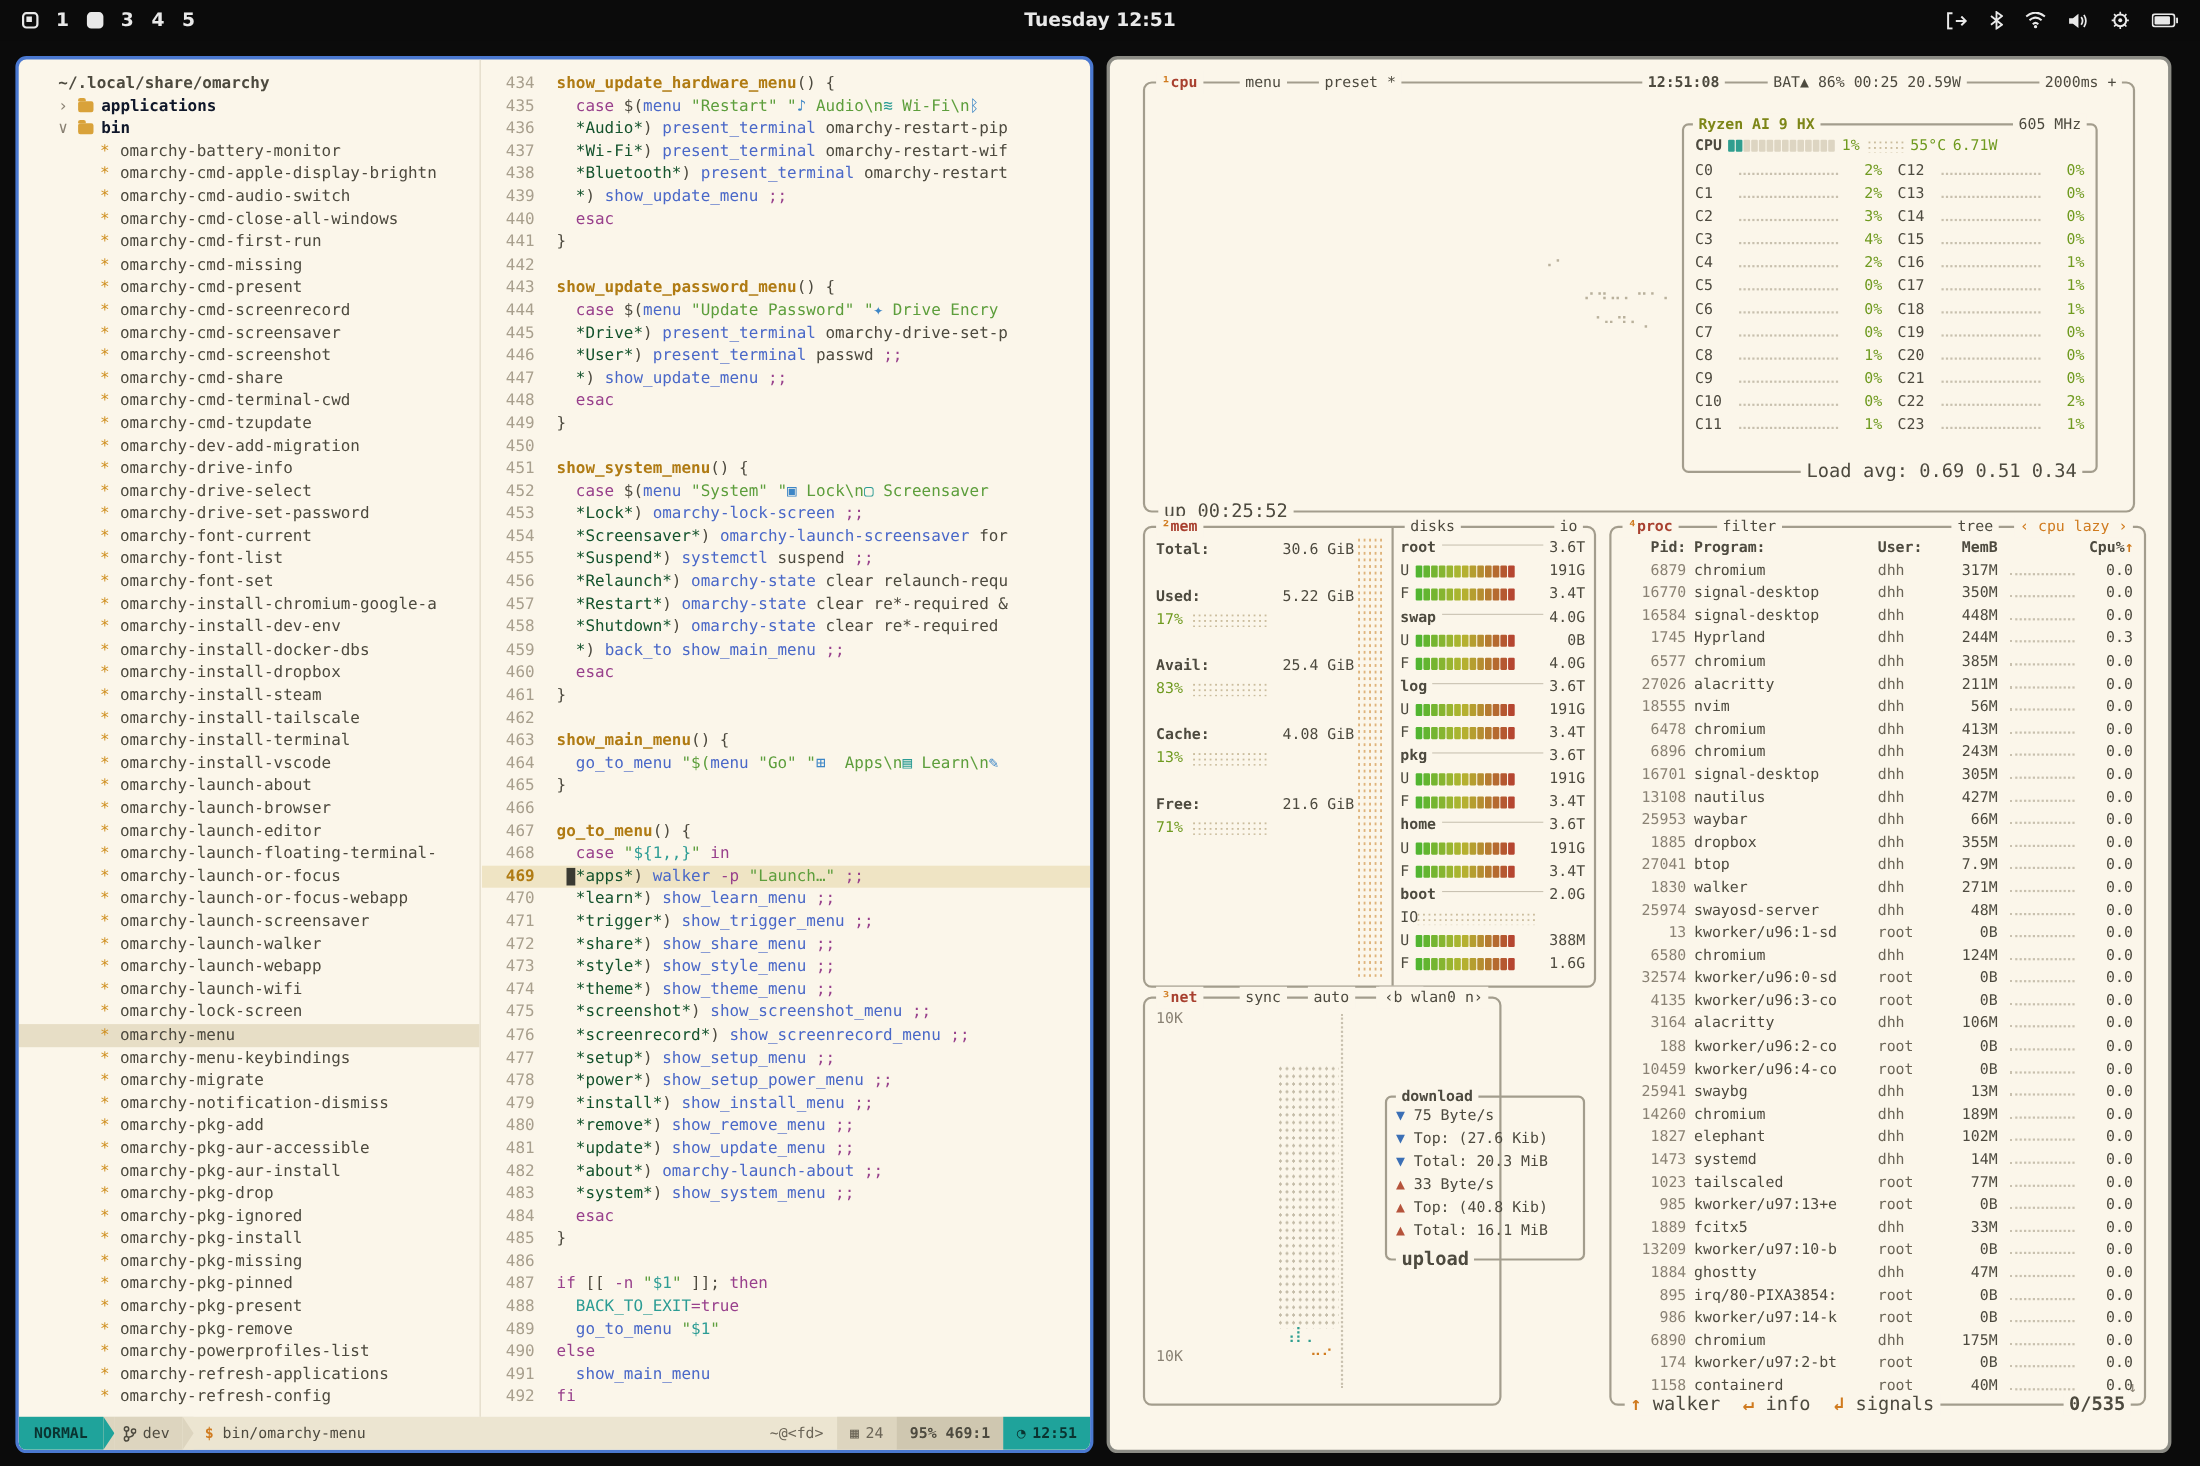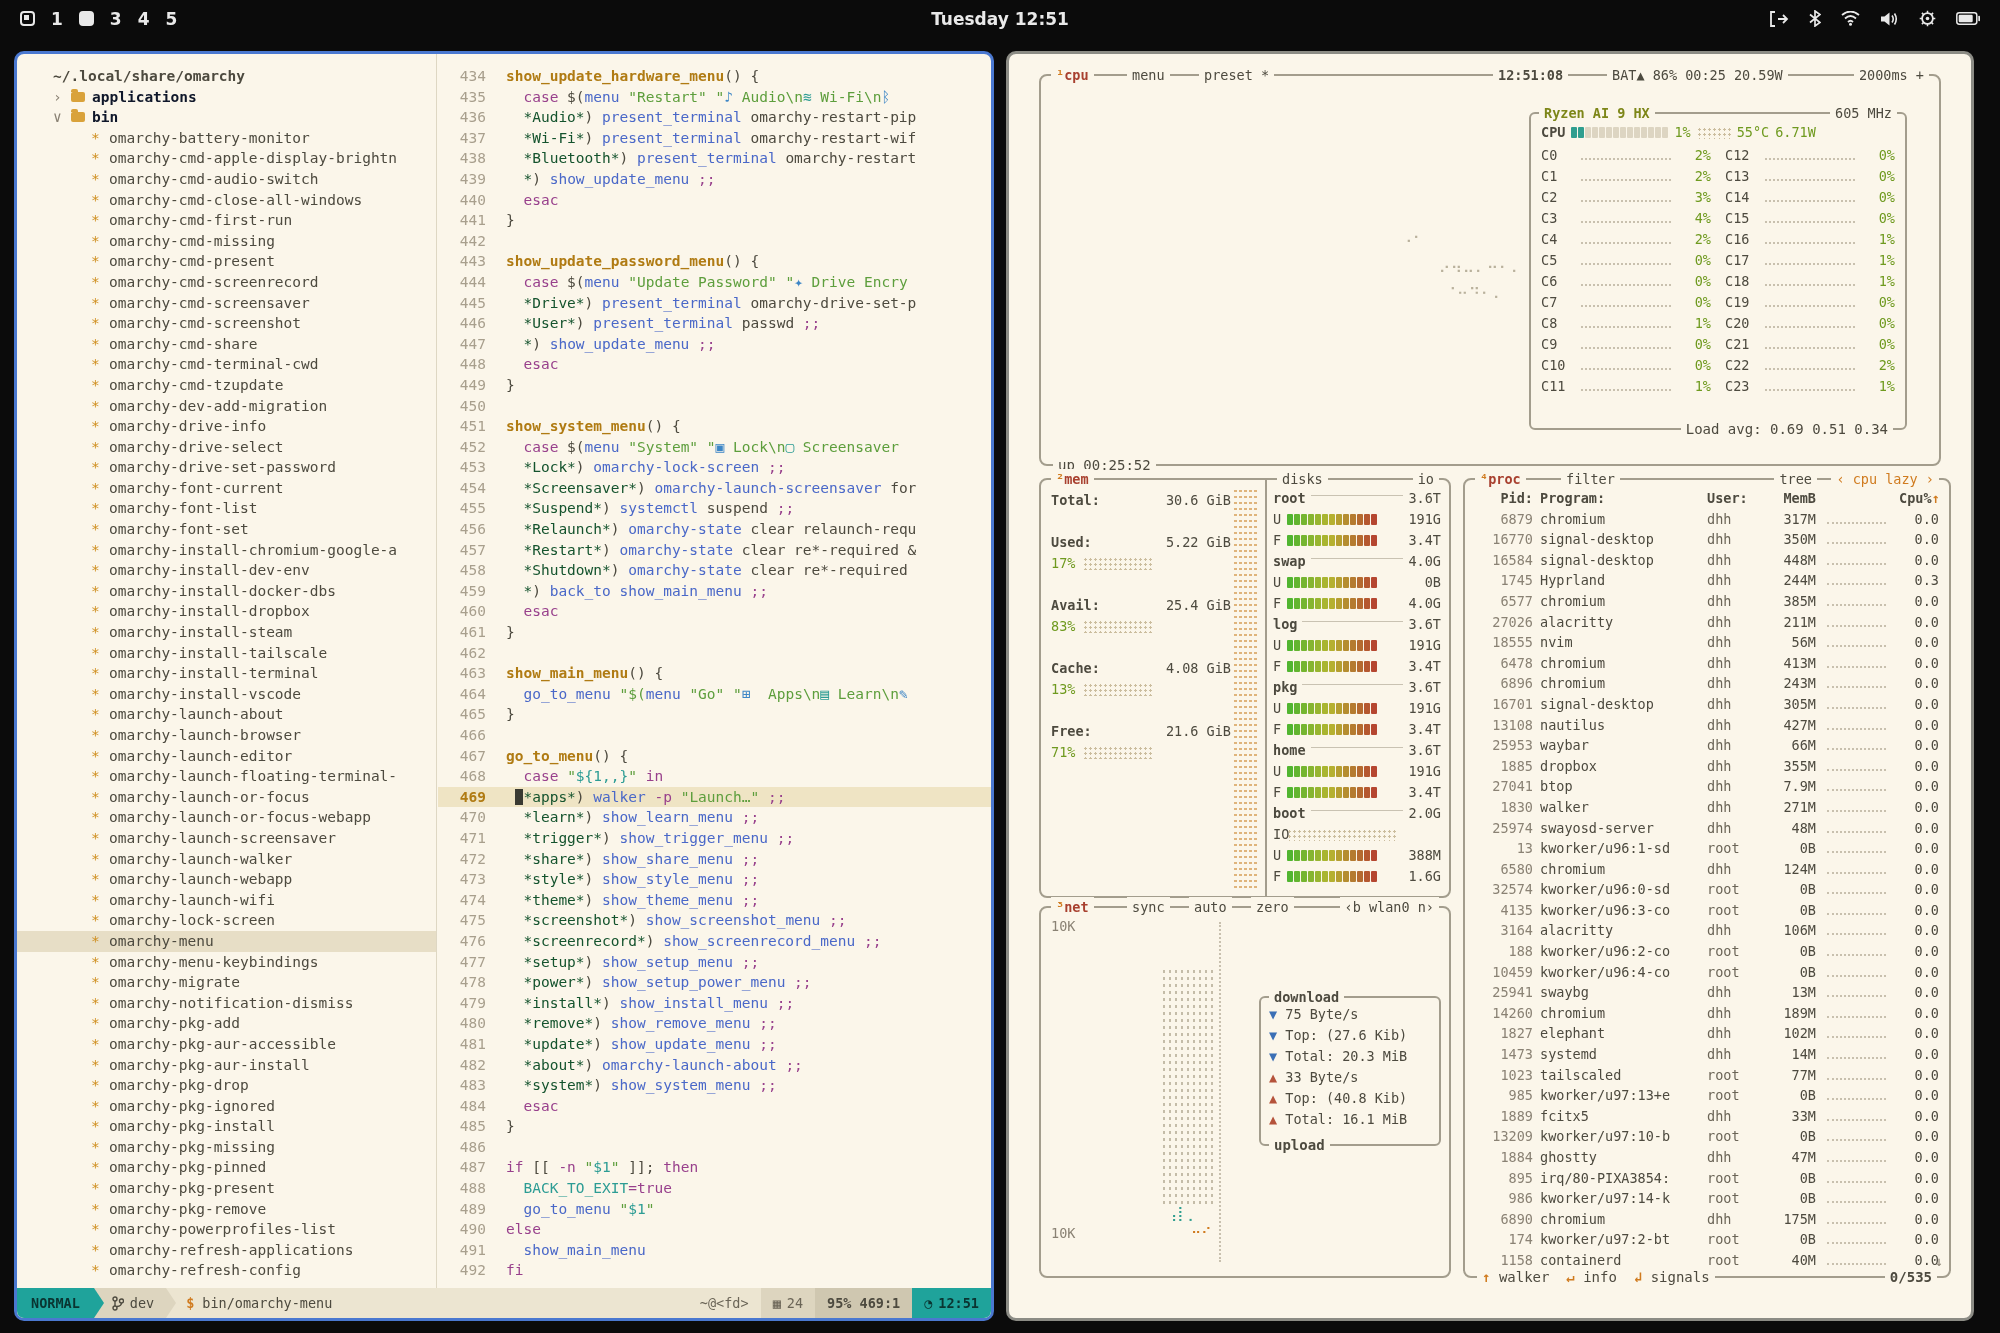--- a/index.html
+++ b/index.html
@@ -71,21 +71,21 @@
   .sb-fill { flex:1; }
   .sb-enc { padding:0 12px; color:#6b6557; }
   .sb-diag { background:#ddd5bf; padding:0 12px; display:flex; gap:6px; color:#6b6557; }
   .sb-pos { background:#cfc7b0; padding:0 12px; font-weight:bold; }
   .sb-clock { background:#1fa39b; color:#0a3431; font-weight:bold; padding:0 12px; display:flex; gap:6px; }
 
   
   .win-right { font-size:13.5px; line-height:20.6px; color:#4d4a3f; }
   .box { position:absolute; border:2px solid #a39d8d; border-radius:8px; }
   .blabel { position:absolute; top:-11px; background:#fbf6ea; padding:0 5px; font-size:13.5px; line-height:20px; white-space:nowrap; }
-  .bfoot  { position:absolute; bottom:-11px; background:#fbf6ea; padding:0 5px; font-size:14px; line-height:20px; white-space:nowrap; }
+  .bfoot  { position:absolute; bottom:-11px; background:#fbf6ea; padding:0 5px; font-size:17px; line-height:20px; white-space:nowrap; }
   .btitle { color:#a8402f; font-weight:bold; }
   .bsup { color:#d07b1f; font-weight:bold; }
   .green { color:#6f9a1f; }
   .orange { color:#d07b1f; }
 
   .cpu-box { left:30px; top:20px; width:902px; height:392px; }
   .cpu-inner { position:absolute; left:488px; top:36px; width:378px; height:318px; border:2px solid #a39d8d; border-radius:6px; padding:8px 10px 0 10px; }
   .cpurow { display:flex; align-items:center; gap:6px; height:21px; }
   .cpurow .cname { font-weight:bold; }
   .bar { display:inline-flex; gap:1px; align-items:center; }
@@ -107,21 +107,21 @@
   .memstrip { position:absolute; left:192px; top:8px; width:26px; bottom:8px;
     background-image:radial-gradient(#d8a35f 1.2px, transparent 1.2px); background-size:5px 6px; opacity:.8; }
   .divline { position:absolute; left:224px; top:0; bottom:0; border-left:2px solid #a39d8d; }
   .diskcol { position:absolute; left:232px; top:8px; right:8px; }
   .drow { display:flex; align-items:center; height:21px; }
   .dname { font-weight:bold; }
   .dfill { flex:1; border-bottom:1px solid #c9c2b2; margin:0 5px 6px 5px; }
   .dval { margin-left:auto; }
   .dlabel { width:14px; flex:none; }
 
-  .net-box { left:30px; top:852px; width:412px; height:372px; }
+  .net-box { left:30px; top:852px; width:326px; height:372px; }
   .netscale { position:absolute; left:10px; color:#8a8274; }
   .netline { position:absolute; left:178px; top:14px; bottom:14px; border-left:2px dotted #c8c0ae; }
   .netdots { position:absolute; left:120px; top:60px; width:56px; height:240px;
     background-image:radial-gradient(#c4bca8 1.2px, transparent 1.2px); background-size:6px 7px; }
   .netbox { position:absolute; left:218px; top:88px; width:182px; height:150px; border:2px solid #a39d8d; border-radius:6px; padding:6px 8px 0 8px; }
   .nline { height:21px; white-space:nowrap; }
   .arr-d { color:#3b6fb5; } .arr-u { color:#b5533b; }
   .spark { position:absolute; font-size:14px; font-family:"DejaVu Sans",sans-serif; }
 
   .proc-box { left:454px; top:424px; width:488px; height:800px; }

